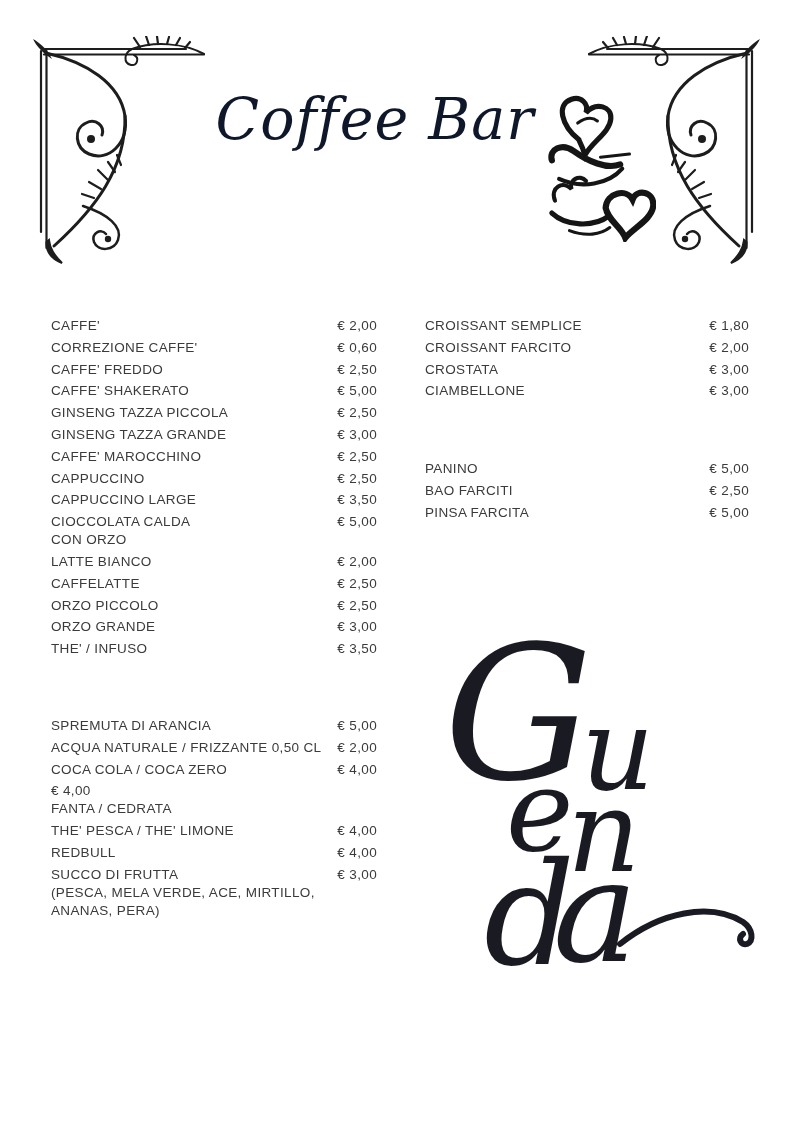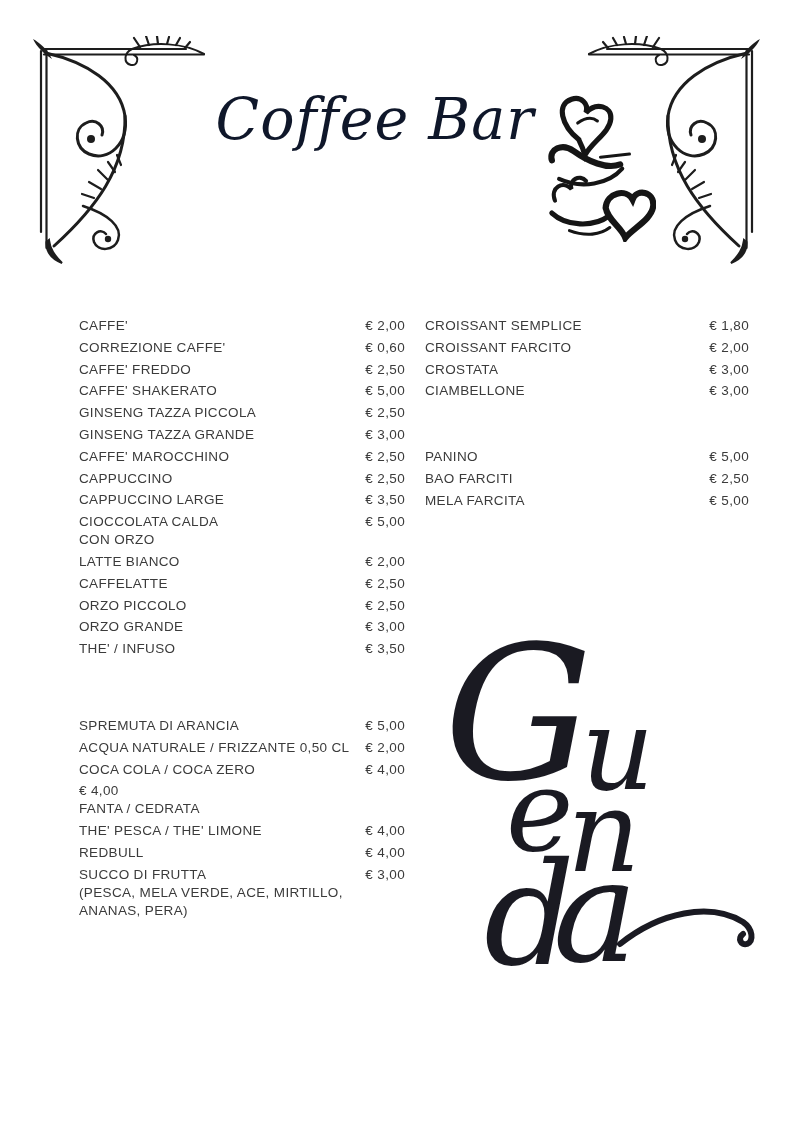--- a/index.html
+++ b/index.html
@@ -27,24 +27,24 @@
   }
   
   .cup{position:absolute;left:546px;top:92px;width:110px;height:150px;}
   
   .menu-column{
     position:absolute;top:315px;
     font-size:13.5px;
     letter-spacing:0.35px;
     color:#3b3b3b;
   }
-  .menu-column.left{left:51px;width:326px;margin-left:28px;}
+  .menu-column.left{left:51px;width:326px;}
   .menu-column.right{left:425px;width:324px;text-align:right;}
   .menu-column.left .menu-section + .menu-section{margin-top:55px;}
-  .menu-column.right .menu-section + .menu-section{margin-top:44px;}
+  .menu-column.right .menu-section + .menu-section{margin-top:56px;}
   .menu-row{}
   .row-main{
     display:flex;justify-content:space-between;align-items:baseline;
     line-height:21.8px;
   }
   .item-label{padding-right:6px;}
   .item-price{white-space:nowrap;}
   .item-note{
     line-height:18px;
     white-space:pre-line;
@@ -308,21 +308,21 @@
           </div>
         </div>
         <div class="menu-row">
           <div class="row-main">
             <span class="item-label">BAO FARCITI</span>
             <span class="item-price">€ 2,50</span>
           </div>
         </div>
         <div class="menu-row">
           <div class="row-main">
-            <span class="item-label">MELA FARCITA</span>
+            <span class="item-label">PINSA FARCITA</span>
             <span class="item-price">€ 5,00</span>
           </div>
         </div>
       </div>
     </div>
 
   <svg class="logo" viewBox="0 0 315 385" aria-label="Guenda">
     <text x="-4" y="168" font-size="186">G</text>
     <text x="133" y="179" font-size="114">u</text>
     <text x="58" y="240" font-size="114">e</text>

